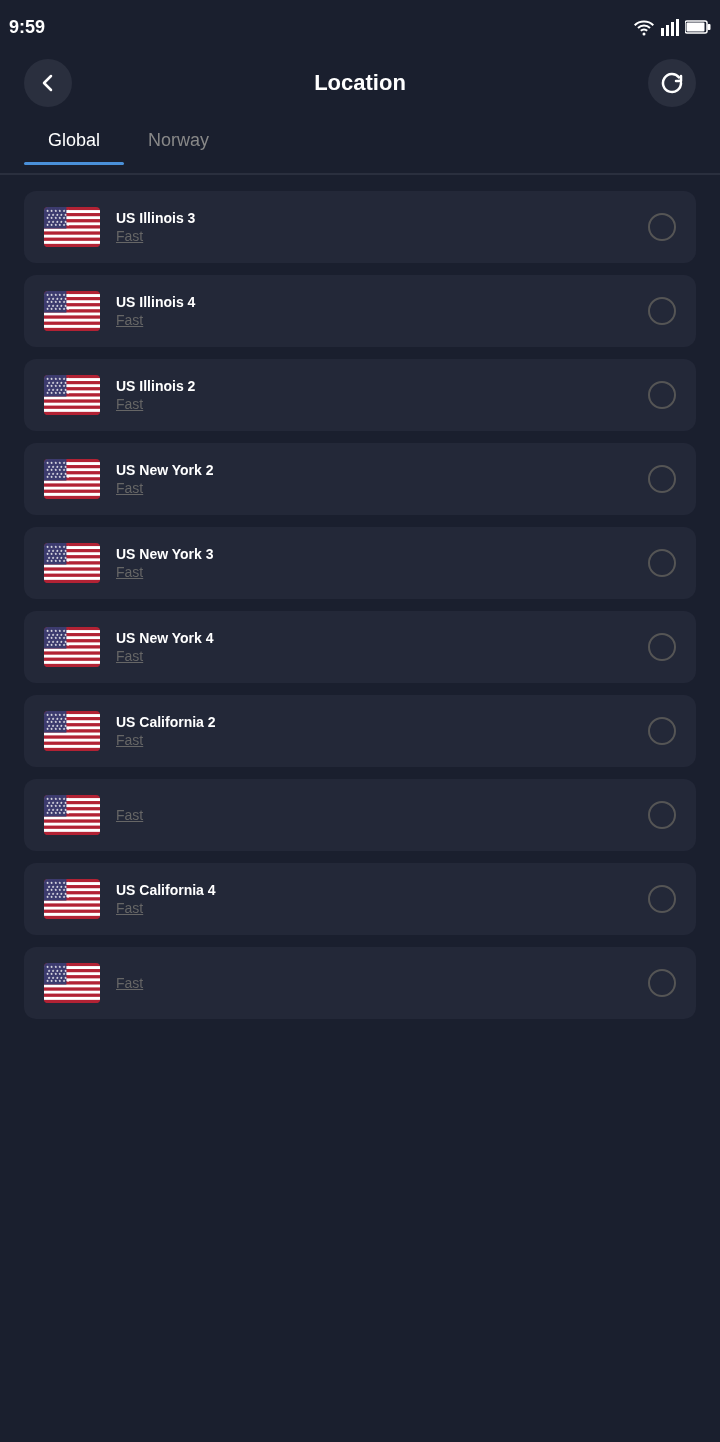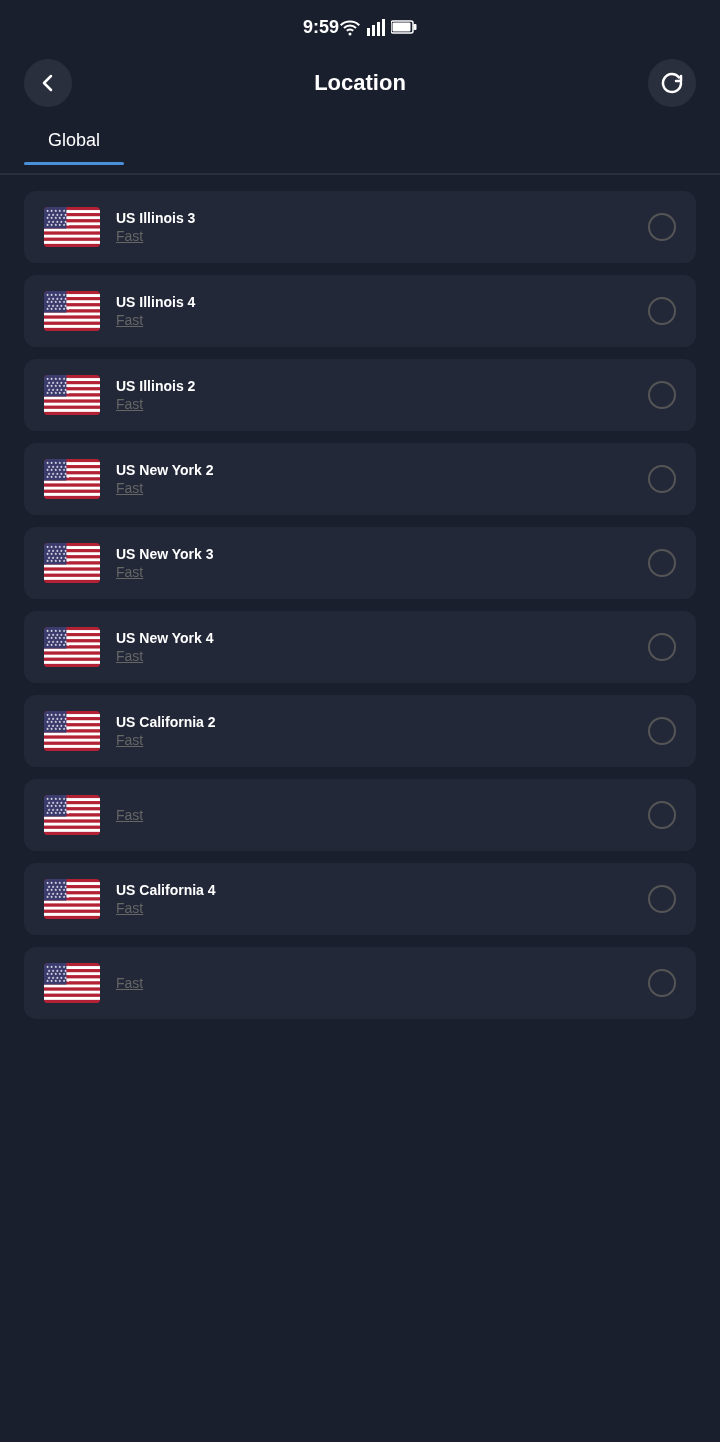--- a/index.html
+++ b/index.html
@@ -14,21 +14,21 @@
       min-height: 1442px;
       background-color: #1a1f2e;
       font-family: -apple-system, BlinkMacSystemFont, 'Segoe UI', sans-serif;
       color: #ffffff;
       overflow-x: hidden;
     }
 
     
     .status-bar {
       display: flex;
-      justify-content: center;
+      justify-content: space-between;
       align-items: center;
       padding: 12px 9px 8px;
       height: 50px;
     }
 
     .status-time {
       font-size: 18px;
       font-weight: 600;
       color: #ffffff;
     }
@@ -216,20 +216,21 @@
   <button class="refresh-btn">
     <svg width="22" height="22" viewBox="0 0 22 22" fill="none">
       <path d="M20 11a9 9 0 1 1-2-5.6" stroke="white" stroke-width="2.5" stroke-linecap="round"></path>
       <path d="M20 4v5h-5" stroke="white" stroke-width="2.5" stroke-linecap="round" stroke-linejoin="round"></path>
     </svg>
   </button>
 </div>
 
 <div class="tabs">
   <button class="tab active">Global</button>
+  <button class="tab">Norway</button>
 </div>
 <div class="tab-divider"></div>
 
 <div class="location-list" id="location-list">
 <div class="location-item">
       <div class="flag-container">
         <svg class="us-flag" viewBox="0 0 56 40" xmlns="http://www.w3.org/2000/svg">
       <rect width="56" height="40" fill="#B22234"></rect>
       <rect y="3.08" width="56" height="3.08" fill="white"></rect>
       <rect y="6.15" width="56" height="3.08" fill="#B22234"></rect>

